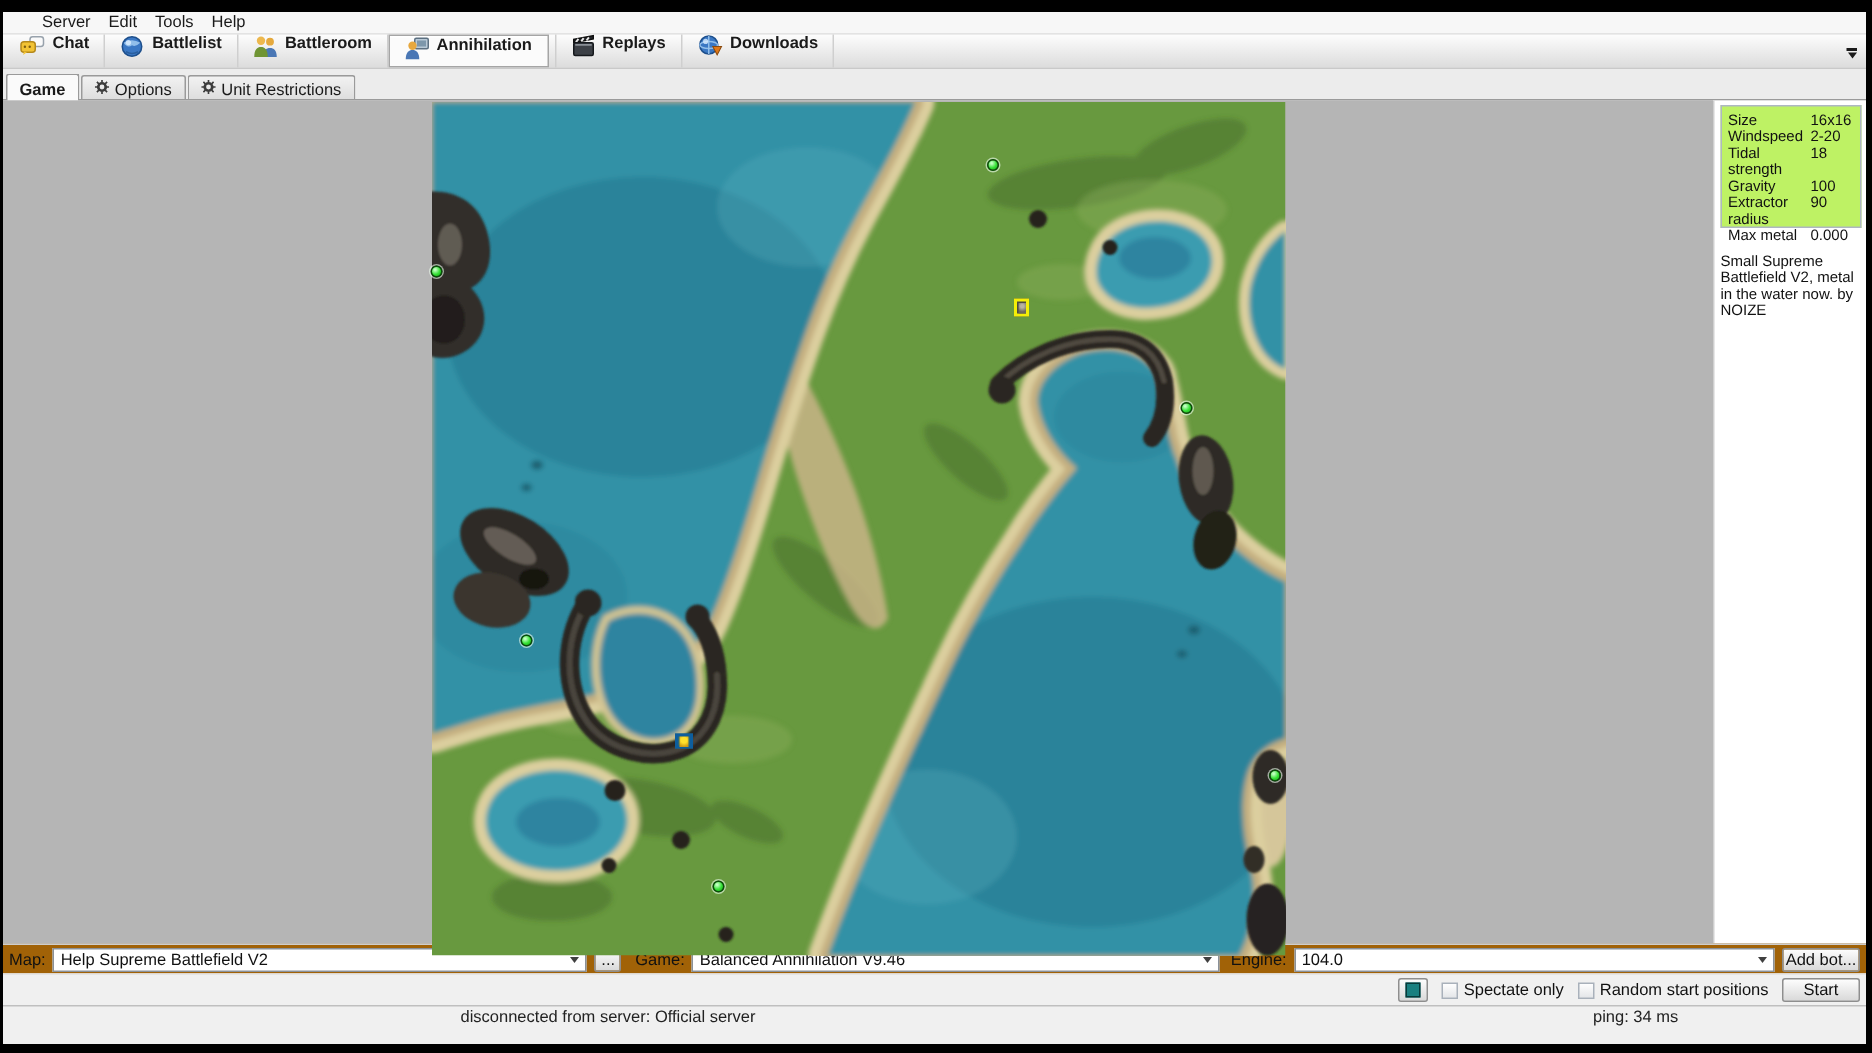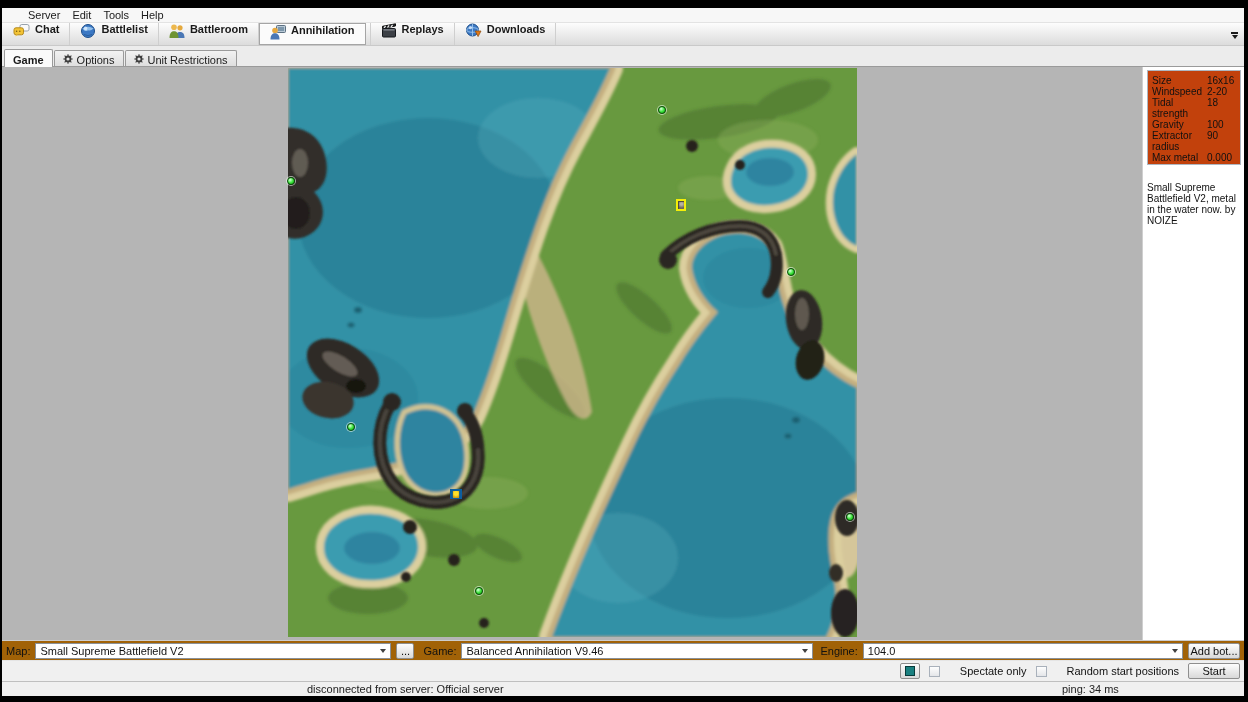--- a/index.html
+++ b/index.html
@@ -54,21 +54,21 @@
   .unit-box.yellow { width:10px; height:12px; border:2px solid #f4ee08; background:#4b4a40; }
   .unit-box.yellow::after { content:""; width:5px; height:7px;
     background:radial-gradient(circle at 50% 30%, #b8b2a2 20%, #6d675c 70%); }
   .unit-box.blue { width:12px; height:10px; border:2px solid #0d5e9e; background:#29697c; }
   .unit-box.blue::after { content:""; width:6px; height:7px;
     background:radial-gradient(circle at 50% 35%, #ffe02a 35%, #cf9a12 80%); }
 
   
   .side-panel { flex:0 0 102px; background:#ffffff; border-left:1px solid #cfcfcf;
     padding:3px 3px 0 4px; font-size:10px; color:#111; }
-  .stats-box { border:1px solid #aeb7c2; background:#c2410c; padding:4px 3px 4px 4px; height:95px; }
+  .stats-box { border:1px solid #aeb7c2; background:#bef264; padding:4px 3px 4px 4px; height:82px; }
   .stat-row { display:flex; line-height:11px; }
   .stat-label { flex:1 1 auto; }
   .stat-val { flex:0 0 30px; text-align:left; }
   .map-desc { margin-top:17px; line-height:11px; }
 
   
   .row1 { height:20px; flex:0 0 auto; background:#a16207; border-top:1px solid #cdcdcd;
     display:flex; align-items:center; padding:0 4px; gap:5px; font-size:11px; color:#111; }
   .combo { height:16px; background:#fff; border:1px solid #8a9199; display:flex;
     align-items:center; font-size:11px; color:#111; cursor:default; }
@@ -80,26 +80,26 @@
     border:1px solid #8e8e8e; border-radius:2px; font-size:11px; color:#111;
     display:flex; align-items:center; justify-content:center; cursor:default; }
   .combo-map { width:356px; } .combo-game { width:352px; } .combo-engine { flex:1 1 auto;justify-content:space-between; }
   .btn-browse { width:18px; } .btn-addbot { width:52px; } .btn-start { width:52px; }
 
   .row2 { height:21px; flex:0 0 auto; background:#f0f0f0; border-top:1px solid #e5e5e5;
     display:flex; align-items:center; justify-content:flex-end; gap:9px;
     padding-right:4px; font-size:11px; color:#111; }
   .color-btn { width:20px; height:16px; }
   .swatch { width:10px; height:10px; border:1px solid #083b3b; background:#1a8080; }
-  .checkbox { display:flex; align-items:center; gap:20px; cursor:default;text-align:center; }
+  .checkbox { display:flex; align-items:center; gap:4px; cursor:default;text-align:center; }
   .checkbox .box { width:11px; height:11px; border:1px solid #a9b1bb;
     background:linear-gradient(#fefefe,#e4e6e9); }
 
   
-  .statusbar { height:15px; flex:0 0 auto; background:#f0f0f0; border-top:1px solid #bfbfbf;
+  .statusbar { height:26px; flex:0 0 auto; background:#f0f0f0; border-top:1px solid #bfbfbf;
     position:relative; font-size:11px; color:#222; }
   .status-msg { position:absolute; left:305px; top:1px; line-height:13px; }
   .status-ping { position:absolute; left:1060px; top:1px; line-height:13px; }
 </style>
 </head>
 <body>
 
 <div class="window">
 
   <div class="menubar">
@@ -349,21 +349,21 @@
             <span class="stat-val">0.000</span>
           </div>
       </div>
       <div class="map-desc">Small Supreme Battlefield V2, metal in the water now. by NOIZE</div>
     </div>
   </div>
 
   <div class="row1">
     <span>Map:</span>
     <div class="combo combo-map">
-      <span class="val">Small Supreme Battlefield V2</span>
+      <span class="val">Help Supreme Battlefield V2</span>
       <span class="arr">
           <span class="tri-down"></span>
         </span>
     </div>
     <div class="btn btn-browse">...</div>
     <span style="margin-left:4px">Game:</span>
     <div class="combo combo-game">
       <span class="val">Balanced Annihilation V9.46</span>
       <span class="arr">
           <span class="tri-down"></span>

